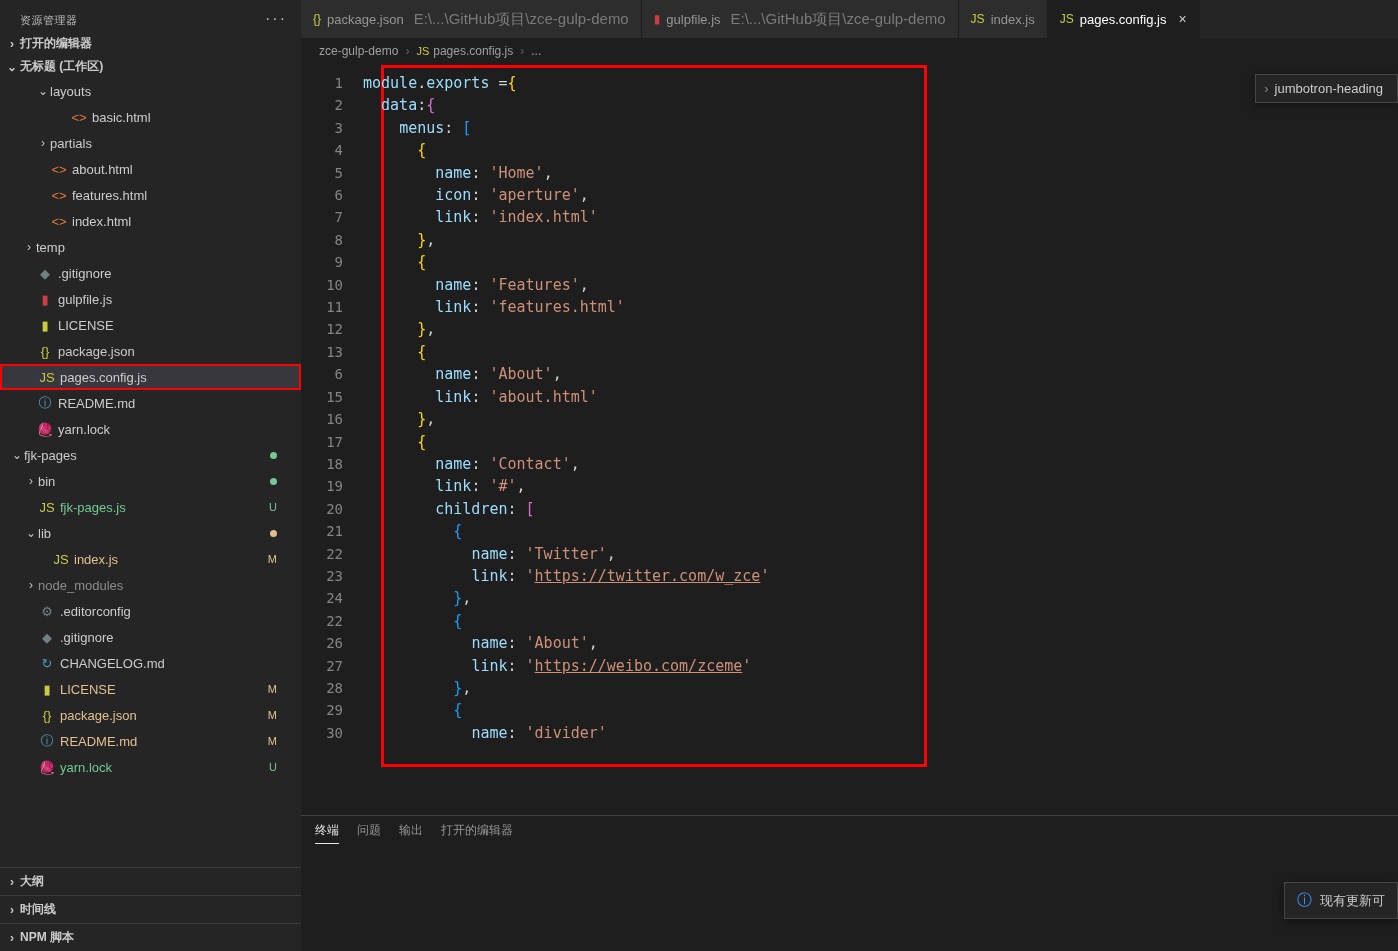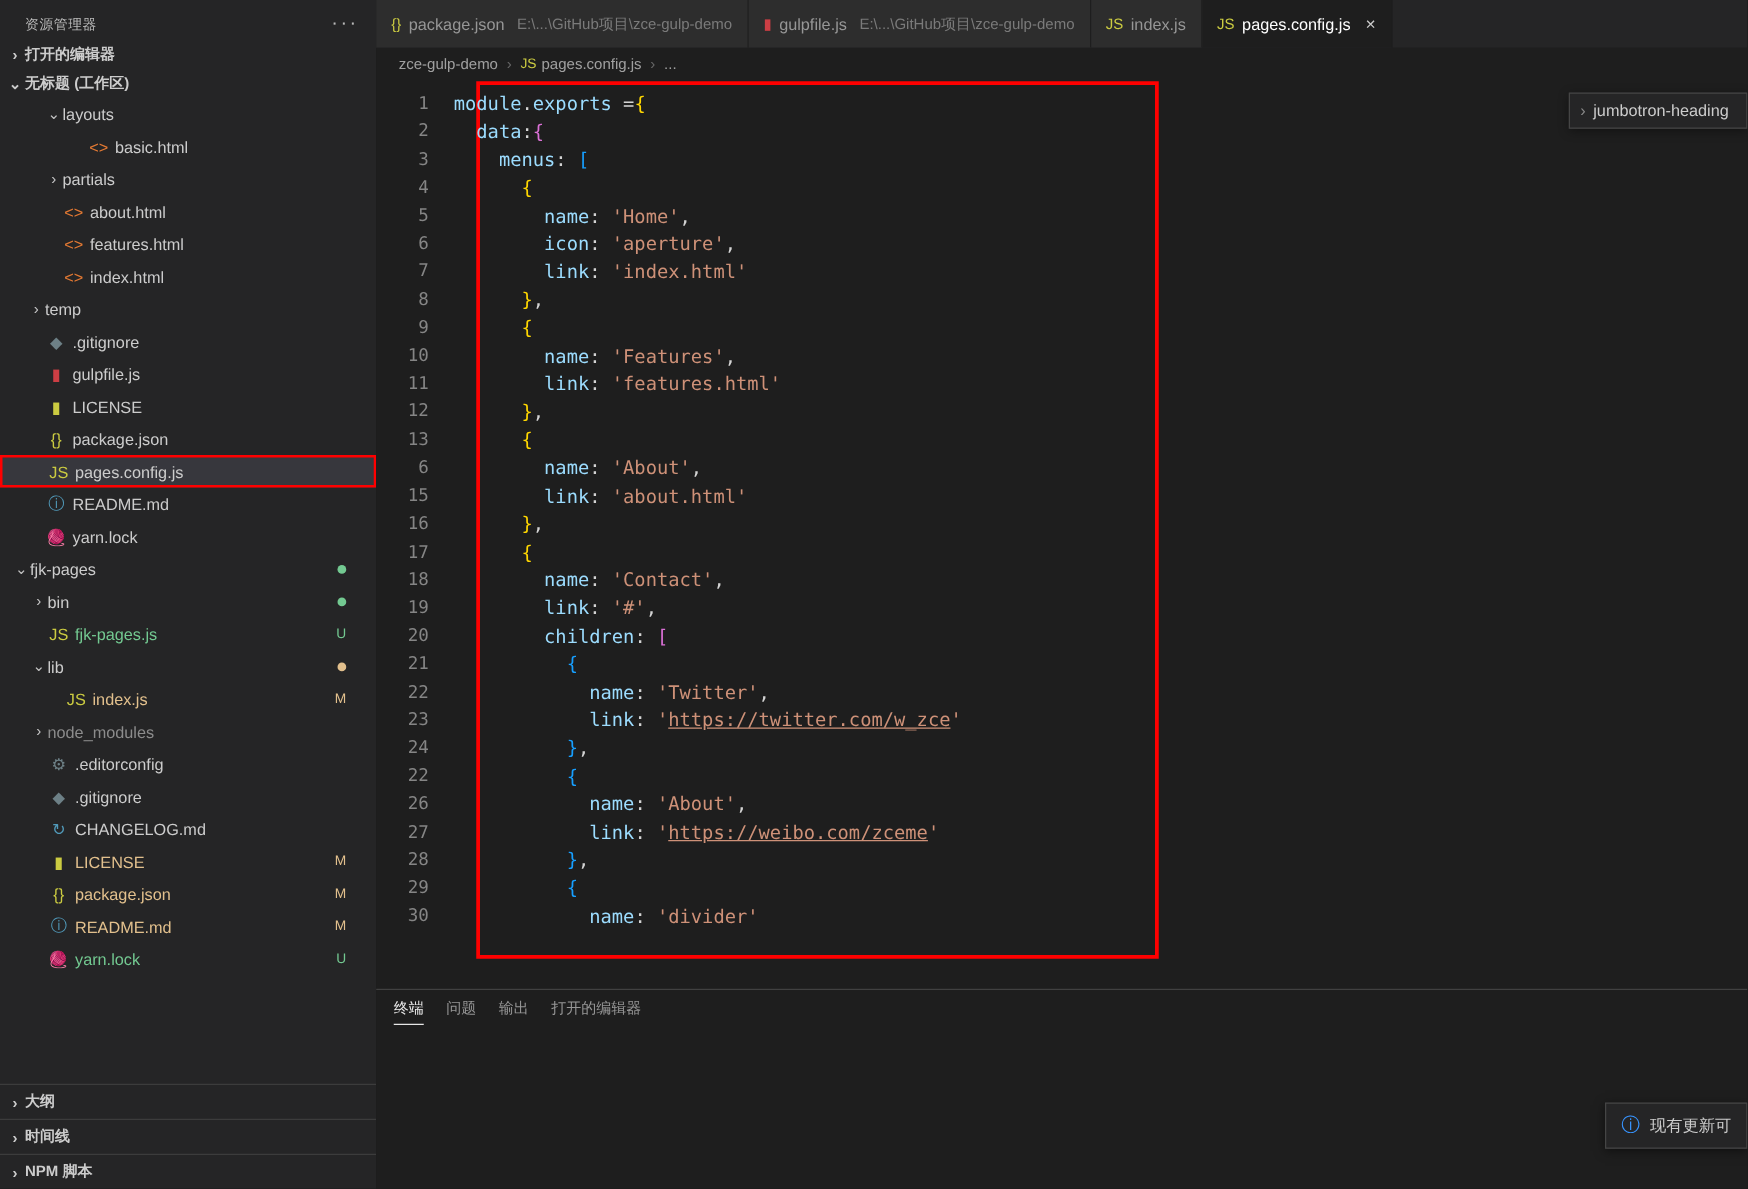--- a/index.html
+++ b/index.html
@@ -1,21 +1,21 @@
 <!DOCTYPE html>
 <html><head>
 <meta charset="utf-8">
 <style>
 * { margin: 0; padding: 0; box-sizing: border-box; }
 body { font-family: "Segoe UI", "Microsoft YaHei", sans-serif; background: #1e1e1e; color: #cccccc; font-size: 13px; overflow: hidden; width: 1398px; height: 951px; }
 .container { display: flex; height: 951px; }
 
 
 .sidebar { width: 301px; background: #252526; display: flex; flex-direction: column; }
-.sidebar-header { display: flex; justify-content: space-between; align-items: center; padding: 10px 14px 4px 20px; font-size: 11px; letter-spacing: 0.5px; color: #bbbbbb; }
+.sidebar-header { display: flex; justify-content: space-between; align-items: flex-end; padding: 10px 14px 4px 20px; font-size: 11px; letter-spacing: 0.5px; color: #bbbbbb; }
 .sidebar-header .dots { font-size: 16px; letter-spacing: 2px; cursor: pointer; }
 .section-header { display: flex; align-items: center; padding: 3px 4px; font-size: 12px; color: #cccccc; font-weight: 700; cursor: pointer; }
 .section-header .chev { width: 16px; text-align: center; font-size: 12px; }
 .tree { flex: 1; overflow-y: auto; }
 .tree-item { display: flex; align-items: center; height: 26px; padding-left: 8px; cursor: pointer; font-size: 13px; color: #cccccc; position: relative; }
 .tree-item.selected { background: #37373d; }
 .tree-item .chev { width: 14px; font-size: 12px; text-align: center; color: #c5c5c5; }
 .tree-item .icon { width: 18px; text-align: center; margin-right: 4px; font-size: 13px; }
 .tree-item .status { position: absolute; right: 24px; font-size: 11px; }
 .tree-item .dot { position: absolute; right: 24px; width: 7px; height: 7px; border-radius: 50%; }
@@ -24,21 +24,21 @@
 .bottom-sections .section-header { border-top: 1px solid #3c3c3c; padding: 5px 4px; }
 
 
 .main { flex: 1; display: flex; flex-direction: column; background: #1e1e1e; position: relative; }
 
 
 .tabs { display: flex; background: #252526; height: 38px; align-items: stretch; }
 .tab { display: flex; align-items: center; padding: 0 12px; background: #2d2d2d; border-right: 1px solid #1e1e1e; cursor: pointer; font-size: 13px; color: #969696; gap: 6px; white-space: nowrap; }
 .tab.active { background: #1e1e1e; color: #ffffff; }
 .tab .t-icon { font-size: 12px; }
-.tab .path { font-size: 12px; color: #7a7a7a; margin-left: 4px; }
+.tab .path { font-size: 15px; color: #7a7a7a; margin-left: 4px; }
 .tab .close { margin-left: 6px; font-size: 14px; color: #cccccc; }
 
 
 .breadcrumb { display: flex; align-items: center; padding: 6px 18px; font-size: 12px; color: #a0a0a0; gap: 4px; }
 .breadcrumb .sep { color: #666; margin: 0 3px; }
 
 
 .editor-wrap { flex: 1; display: flex; overflow: hidden; position: relative; }
 .gutter { width: 62px; text-align: right; padding-right: 20px; color: #858585; font-family: Consolas, monospace; font-size: 14px; line-height: 22.4px; padding-top: 8px; }
 .code { flex: 1; font-family: Consolas, monospace; font-size: 15px; line-height: 22.4px; padding-top: 8px; white-space: pre; position: relative; }
@@ -49,21 +49,21 @@
 .str { color: #ce9178; }
 .link { color: #ce9178; text-decoration: underline; }
 .bracket0 { color: #ffd700; }
 .bracket1 { color: #da70d6; }
 .bracket2 { color: #179fff; }
 
 
 .outline-popup { position: absolute; top: 74px; right: 0; background: #252526; border: 1px solid #454545; padding: 6px 14px 6px 8px; display: flex; align-items: center; gap: 6px; font-size: 13px; color: #cccccc; box-shadow: 0 2px 8px rgba(0,0,0,0.4); }
 
 
-.terminal-panel { height: 160px; border-top: 1px solid #414141; display: flex; flex-direction: column; background: #1e1e1e; }
+.terminal-panel { height: 136px; border-top: 1px solid #414141; display: flex; flex-direction: column; background: #1e1e1e; }
 .term-tabs { display: flex; gap: 18px; padding: 6px 14px 4px; font-size: 12px; color: #969696; }
 .term-tabs .tt { cursor: pointer; padding-bottom: 4px; }
 .term-tabs .tt.active { color: #e7e7e7; border-bottom: 1px solid #e7e7e7; }
 .term-body { flex: 1; padding: 6px 14px; font-family: Consolas, monospace; font-size: 14px; color: #cccccc; }
 .cursor-box { display: inline-block; width: 8px; height: 15px; border: 1px solid #cccccc; vertical-align: middle; }
 
 
 .notification { position: absolute; bottom: 32px; right: 0; background: #252526; border: 1px solid #454545; padding: 8px 12px; display: flex; align-items: center; gap: 8px; font-size: 13px; color: #cccccc; box-shadow: 0 2px 8px rgba(0,0,0,0.5); }
 .info-circle { color: #3794ff; font-size: 15px; }
 

